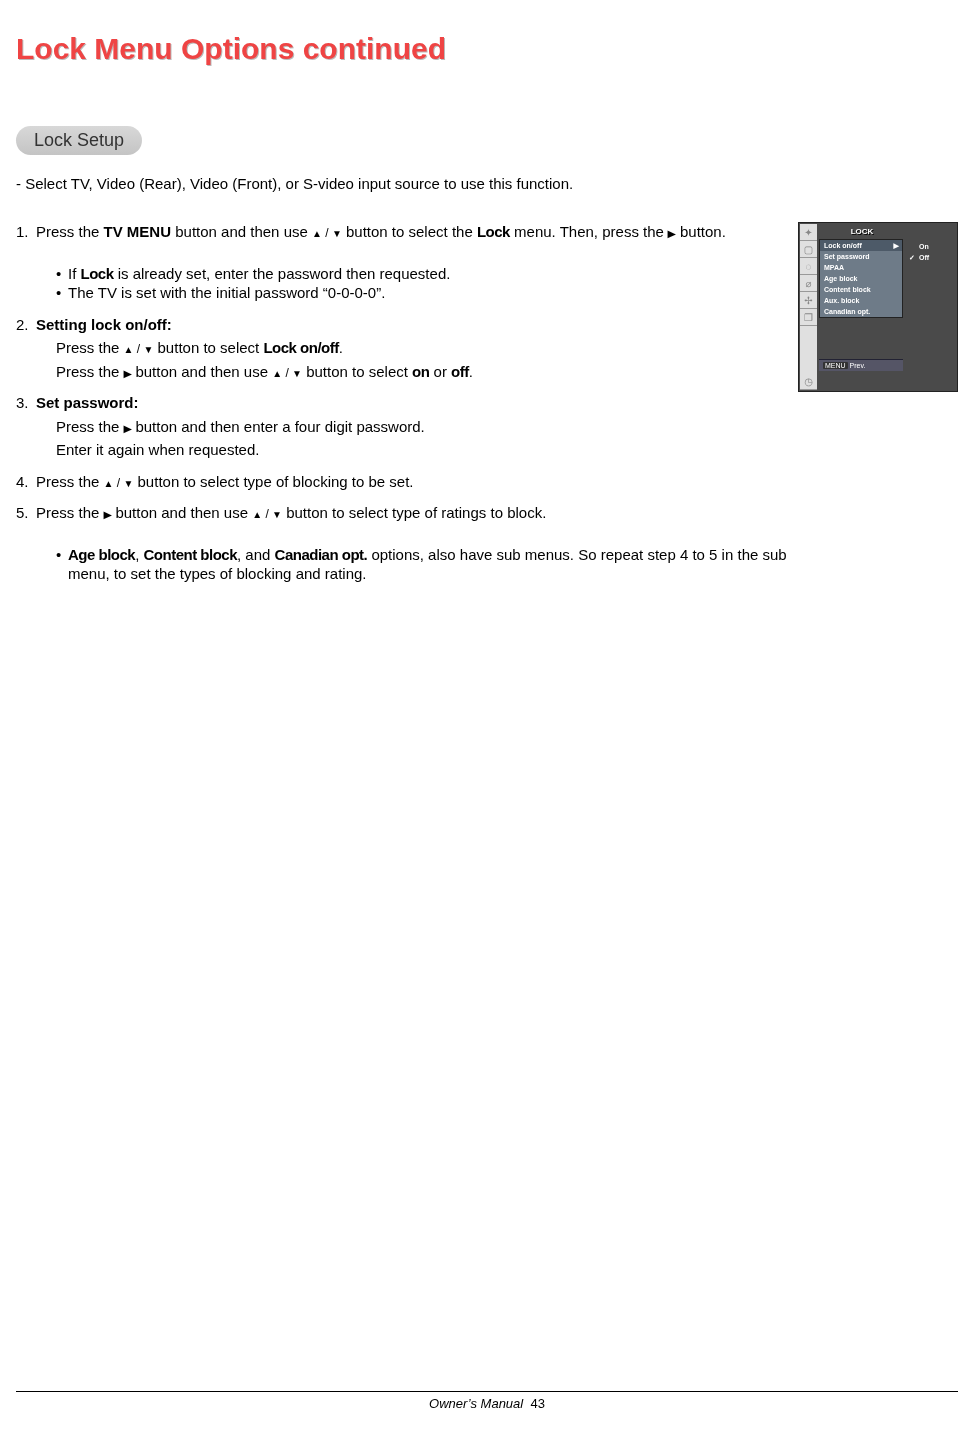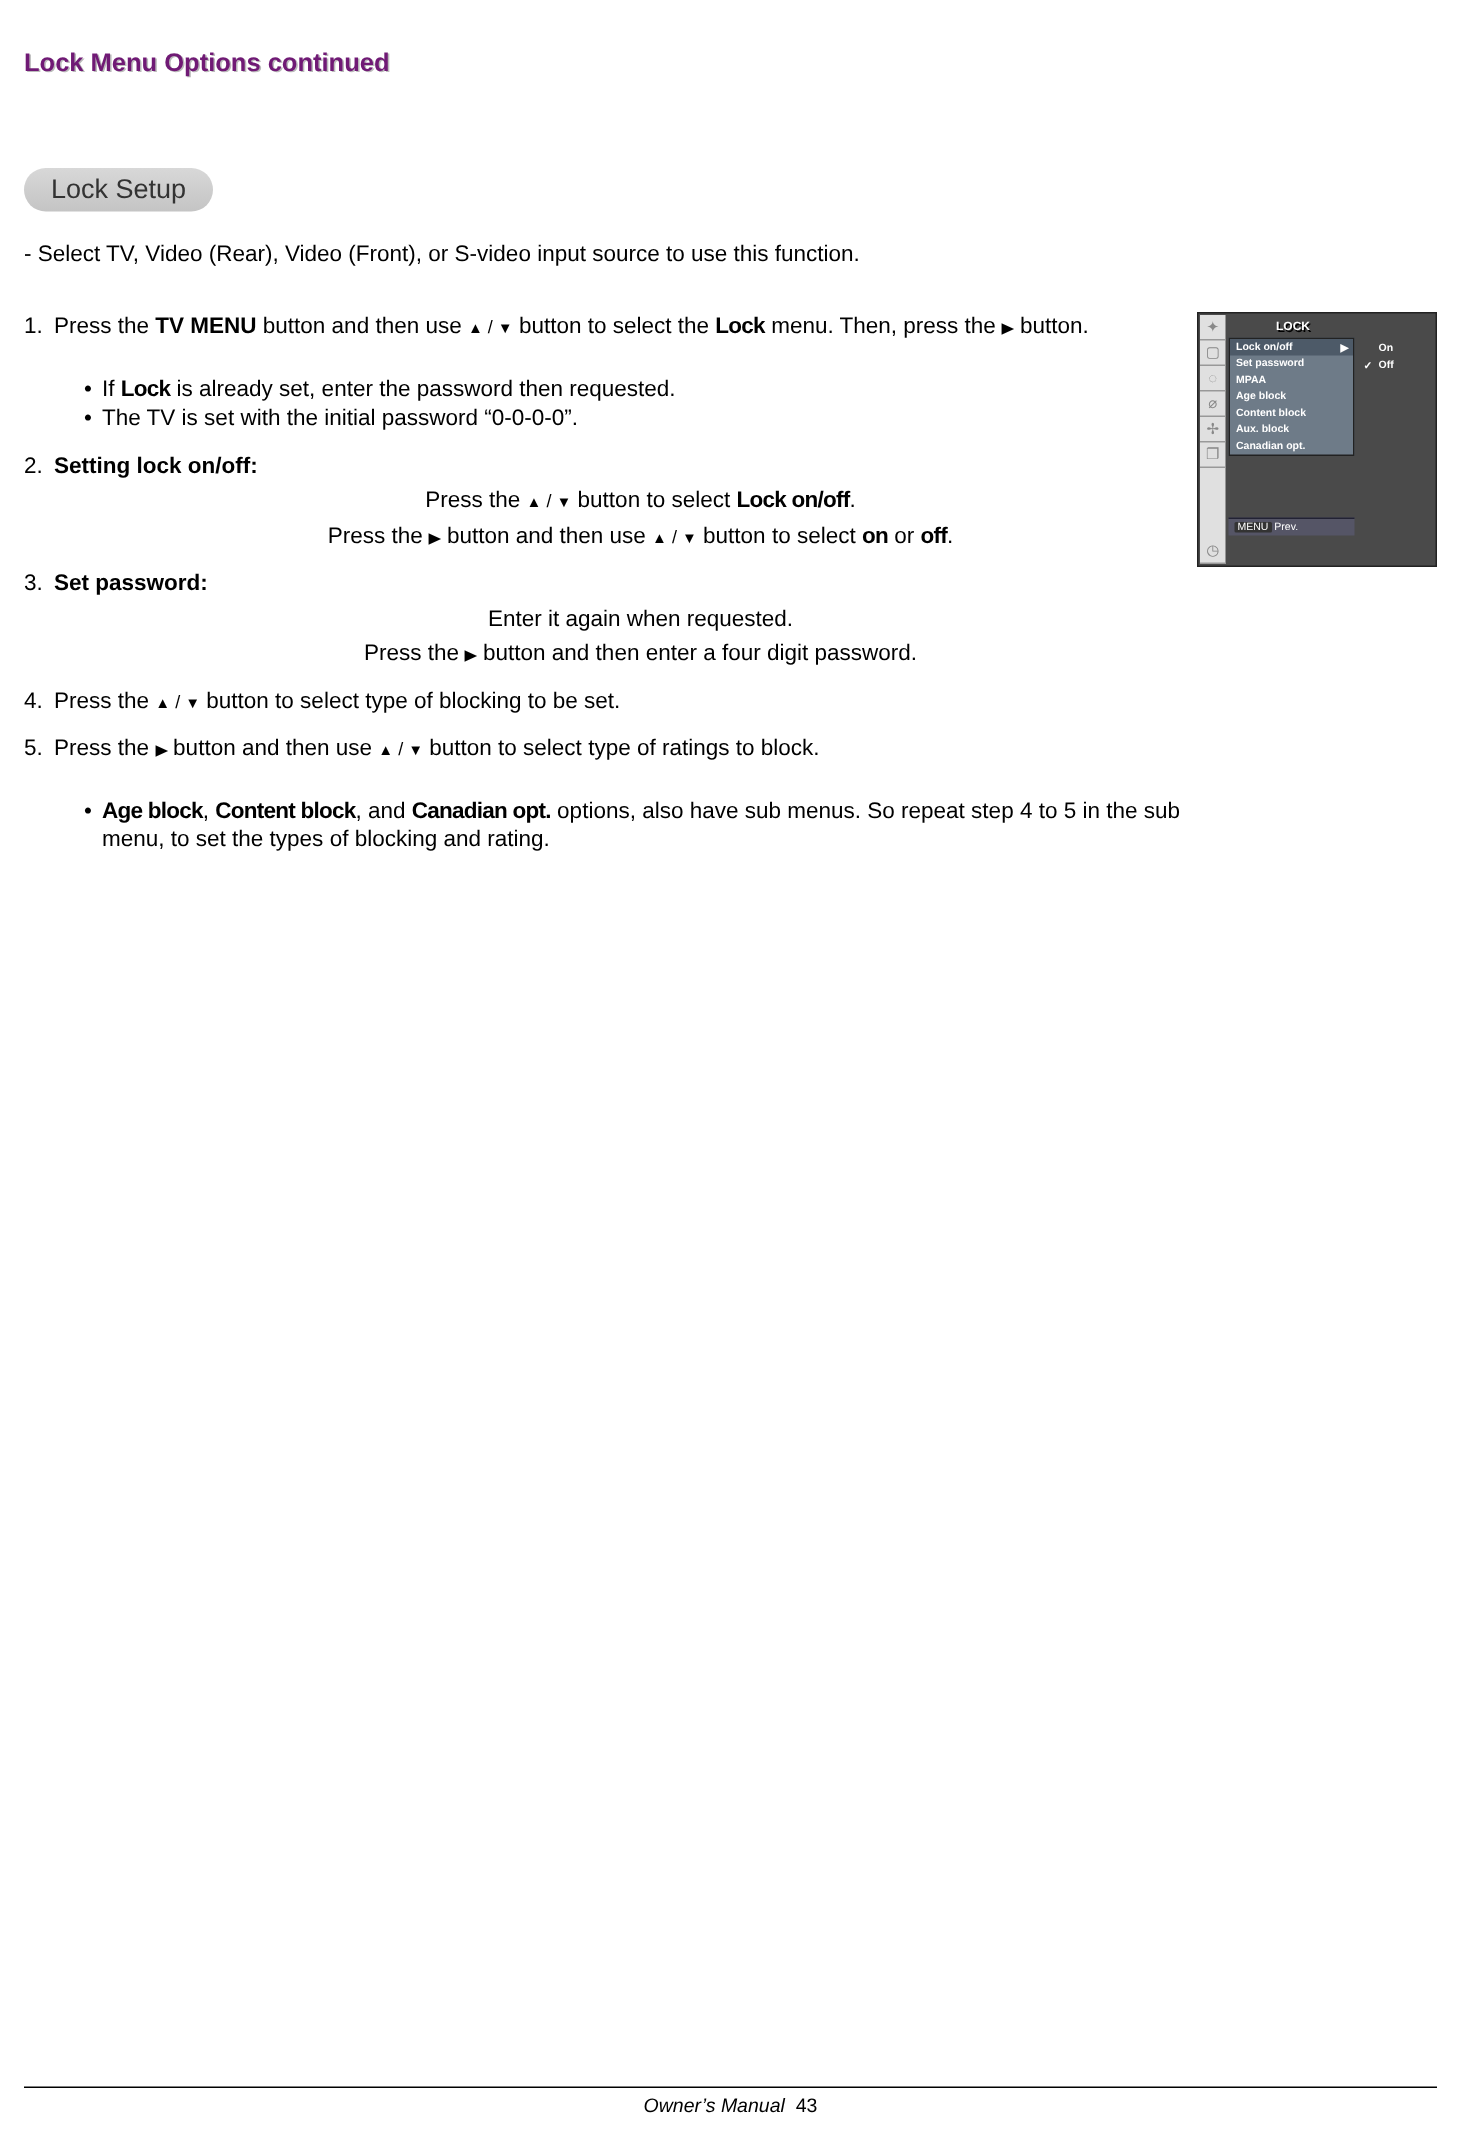--- a/index.html
+++ b/index.html
@@ -5,23 +5,23 @@
   * { box-sizing: border-box; margin: 0; padding: 0; }
   body {
     font-family: Arial, Helvetica, sans-serif;
     width: 974px;
     height: 1435px;
     background: #fff;
     position: relative;
     color: #000;
   }
   .page-title {
-    font-size: 17px;
+    font-size: 30px;
     font-weight: bold;
-    color: #701a75;
+    color: #ef4444;
     text-shadow: 1px 1px 0 #bbb;
     padding: 32px 0 0 16px;
   }
   .section-pill {
     display: inline-block;
     background: linear-gradient(to bottom, #d8d8d8, #c4c4c4);
     border-radius: 16px;
     padding: 4px 18px;
     font-size: 18px;
     color: #333;
@@ -44,21 +44,21 @@
   .num { position: absolute; left: 0; }
   .sub { padding-left: 20px; margin-top: 22px; }
   .sub-line { position: relative; padding-left: 12px; }
   .sub-line::before { content: "•"; position: absolute; left: 0; }
   .bold { font-weight: bold; }
   .mono { font-family: "Arial Black", Arial, sans-serif; font-weight: 900; letter-spacing: -0.5px; }
   .tri-up::before { content: "▲"; font-size: 10px; }
   .tri-down::before { content: "▼"; font-size: 10px; }
   .tri-right::before { content: "▶"; font-size: 10px; display:inline-block; transform: scaleX(1.1);}
   .slash { font-size: 12px; }
-  .step-text { margin-top:4px; padding-left:20px;text-align:center; }
+  .step-text { margin-top:4px; padding-left:20px; }
 
   
   .osd {
     flex: 0 0 160px;
     height: 170px;
     background: #4a4a4a;
     position: relative;
     border: 1px solid #222;
     font-size: 8px;
     color: #fff;
@@ -161,22 +161,22 @@
       <li>
         <span class="num">2.</span>
         <span class="bold">Setting lock on/off:</span>
         <div class="step-text"><span>Press the </span><span class="tri-up"></span><span class="slash"> / </span><span class="tri-down"></span><span> button to select </span><span class="mono">Lock on/off</span><span>.</span></div>
         <div class="step-text"><span>Press the </span><span class="tri-right"></span><span> button and then use </span><span class="tri-up"></span><span class="slash"> / </span><span class="tri-down"></span><span> button to select </span><span class="mono">on</span><span> or </span><span class="mono">off</span><span>.</span></div>
       </li>
 
       <li>
         <span class="num">3.</span>
         <span class="bold">Set password:</span>
+        <div class="step-text"><span>Press the </span><span class="tri-right"></span><span> button and then enter a four digit password.</span></div>
         <div class="step-text"><span>Enter it again when requested.</span></div>
-        <div class="step-text"><span>Press the </span><span class="tri-right"></span><span> button and then enter a four digit password.</span></div>
       </li>
 
       <li>
         <span class="num">4.</span>
         <span>Press the </span><span class="tri-up"></span><span class="slash"> / </span><span class="tri-down"></span><span> button to select type of blocking to be set.</span>
       </li>
 
       <li>
         <span class="num">5.</span>
         <span>Press the </span><span class="tri-right"></span><span> button and then use </span><span class="tri-up"></span><span class="slash"> / </span><span class="tri-down"></span><span> button to select type of ratings to block.</span>

